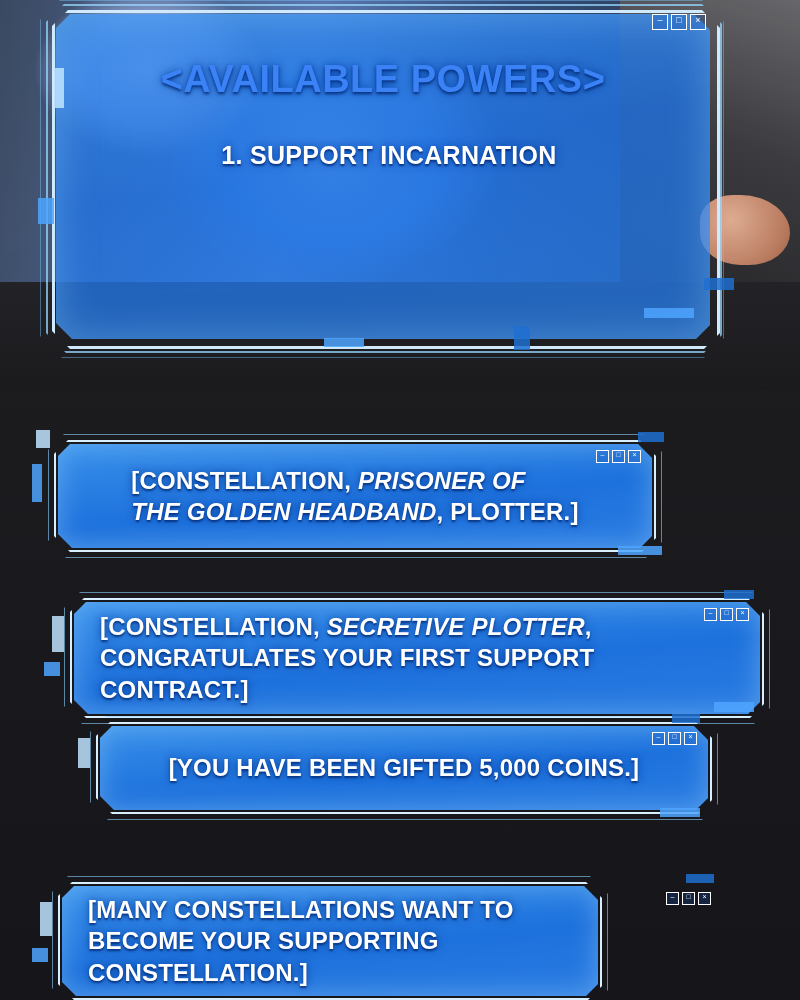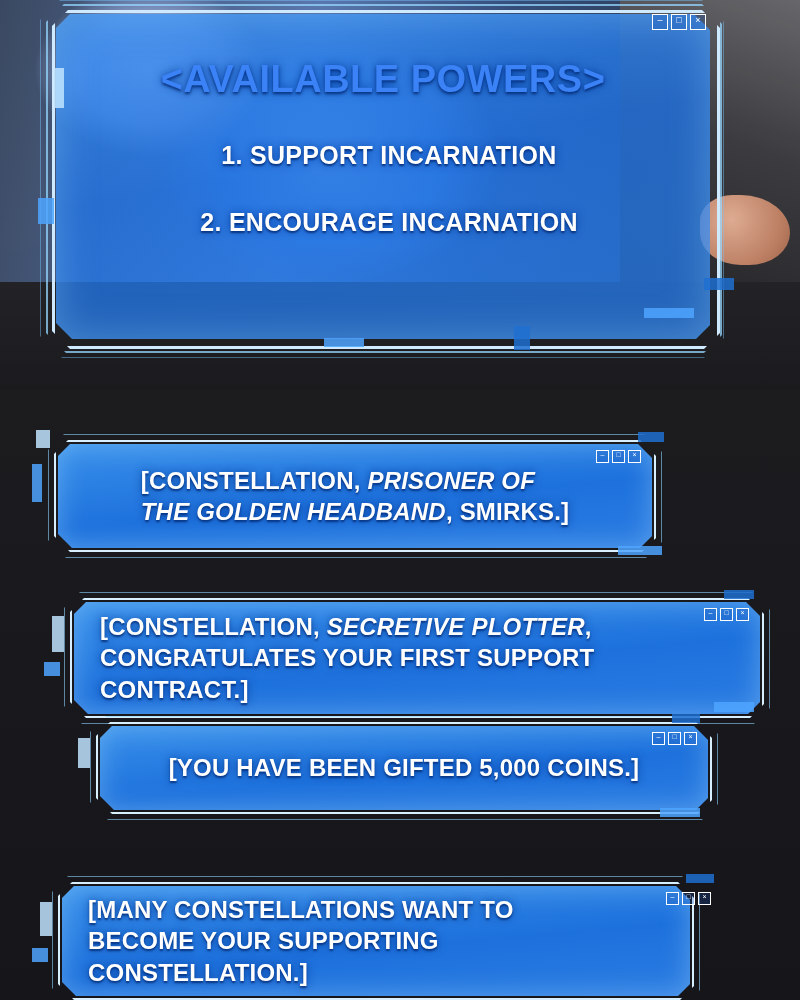--- a/index.html
+++ b/index.html
@@ -229,21 +229,20 @@
 
   <div class="win-controls" style="left:608px; top:6px;">
     <div class="ctl">–</div>
     <div class="ctl">□</div>
     <div class="ctl">×</div>
   </div>
 
   <div class="content">
     <div class="title-text">&lt;AVAILABLE POWERS&gt;</div>
     <div class="power-line">1. SUPPORT INCARNATION</div>
-    <div class="power-line">2. ENCOURAGE INCARNATION</div>
   </div>
 </div>
 
 <div class="bubble" style="left:58px; top:444px; width:594px; height:104px;">
   <div class="glitch pale" style="left:-22px; top:-14px; width:14px; height:18px;"></div>
   <div class="glitch" style="left:-26px; top:20px; width:10px; height:38px;"></div>
   <div class="glitch deep" style="left:580px; top:-12px; width:26px; height:10px;"></div>
   <div class="glitch" style="left:560px; top:102px; width:44px; height:9px;"></div>
   <div class="b-frame2"></div>
   <div class="b-glass"></div>
@@ -252,21 +251,21 @@
     <div class="ctl">–</div>
     <div class="ctl">□</div>
     <div class="ctl">×</div>
   </div>
   <div class="b-text">
     <div>
       <div>
         <span>[CONSTELLATION, </span><em>PRISONER OF</em><span></span>
       </div>
       <div>
-        <span></span><em>THE GOLDEN HEADBAND</em><span>, SMIRKS.]</span>
+        <span></span><em>THE GOLDEN HEADBAND</em><span>, PLOTTER.]</span>
       </div>
     </div>
   </div>
 </div>
 
 <div class="bubble" style="left:74px; top:602px; width:686px; height:112px;">
   <div class="glitch pale" style="left:-22px; top:14px; width:12px; height:36px;"></div>
   <div class="glitch" style="left:-30px; top:60px; width:16px; height:14px;"></div>
   <div class="glitch deep" style="left:650px; top:-12px; width:30px; height:9px;"></div>
   <div class="glitch" style="left:640px; top:100px; width:40px; height:10px;"></div>
@@ -298,21 +297,21 @@
   <div class="win-controls small" style="left:552px; top:6px;">
     <div class="ctl">–</div>
     <div class="ctl">□</div>
     <div class="ctl">×</div>
   </div>
   <div class="b-text">
     <div>[YOU HAVE BEEN GIFTED 5,000 COINS.]</div>
   </div>
 </div>
 
-<div class="bubble" style="left:62px; top:886px; width:628px; height:110px;">
+<div class="bubble" style="left:62px; top:886px; width:536px; height:110px;">
   <div class="glitch pale" style="left:-22px; top:16px; width:12px; height:34px;"></div>
   <div class="glitch" style="left:-30px; top:62px; width:16px; height:14px;"></div>
   <div class="glitch deep" style="left:624px; top:-12px; width:28px; height:9px;"></div>
   <div class="b-frame2"></div>
   <div class="b-glass"></div>
   <div class="b-frame"></div>
   <div class="win-controls small" style="left:604px; top:6px;">
     <div class="ctl">–</div>
     <div class="ctl">□</div>
     <div class="ctl">×</div>

